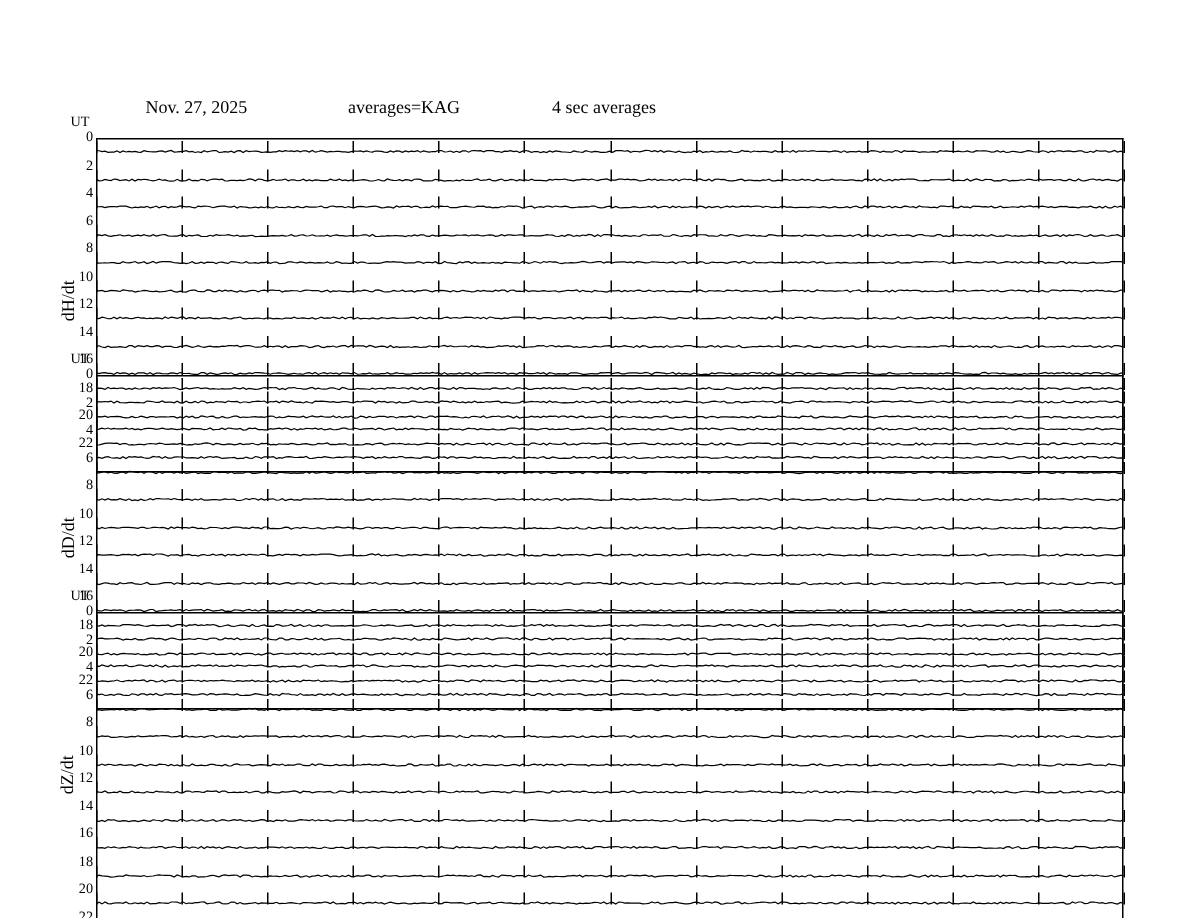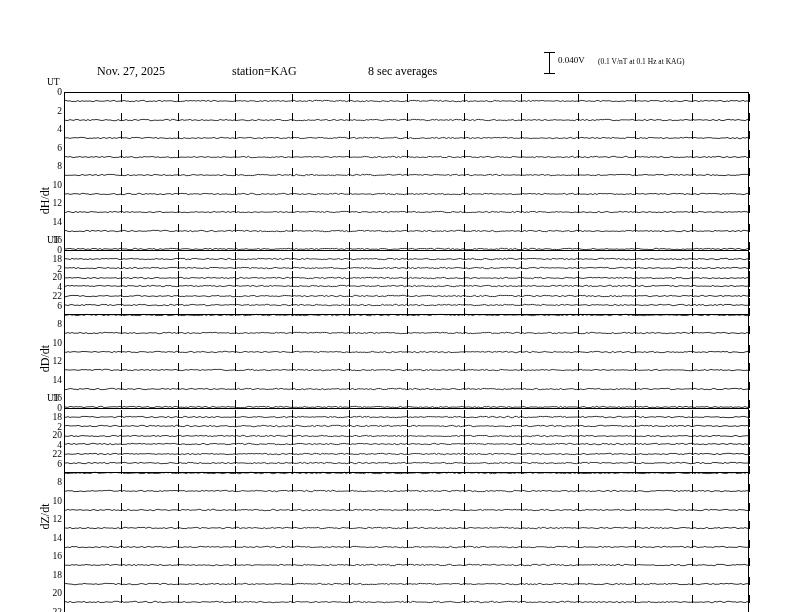--- a/index.html
+++ b/index.html
@@ -153,32 +153,23 @@
     height: 1px;
     background: #000;
   }
 </style>
 </head>
 <body>
 
 <div id="page">
 
   <div class="subhead sub-date">Nov. 27, 2025</div>
-  <div class="subhead sub-station">station=KAG</div>
-  <div class="subhead sub-avg">8 sec averages</div>
+  <div class="subhead sub-station">averages=KAG</div>
+  <div class="subhead sub-avg">4 sec averages</div>
 
-  <div class="scale-box">
-    <div class="scale-bar">
-      <div class="cap top"></div>
-      <div class="vert"></div>
-      <div class="cap bot"></div>
-    </div>
-    <div class="scale-value">0.040V</div>
-    <div class="scale-note">(0.1 V/nT at 0.1 Hz at KAG)</div>
-  </div>
 
   <div class="panel" id="panel-0" style="top: 92px; height: 222px;">
       <div class="panel-ut">UT</div>
       <div class="panel-ylabel" style="top: 101px; transform: rotate(-90deg);">dH/dt</div>
       <div class="panel-frame" style="height: 222px;"></div>
       <div class="panel-top-rule" style="top: 0px;"></div>
       <div class="panel-bot-rule" style="top: 222px;"></div>
       <div class="row" style="position: absolute; top: 0px;">
         <div class="row-label">0</div>
         <div class="ticks">

